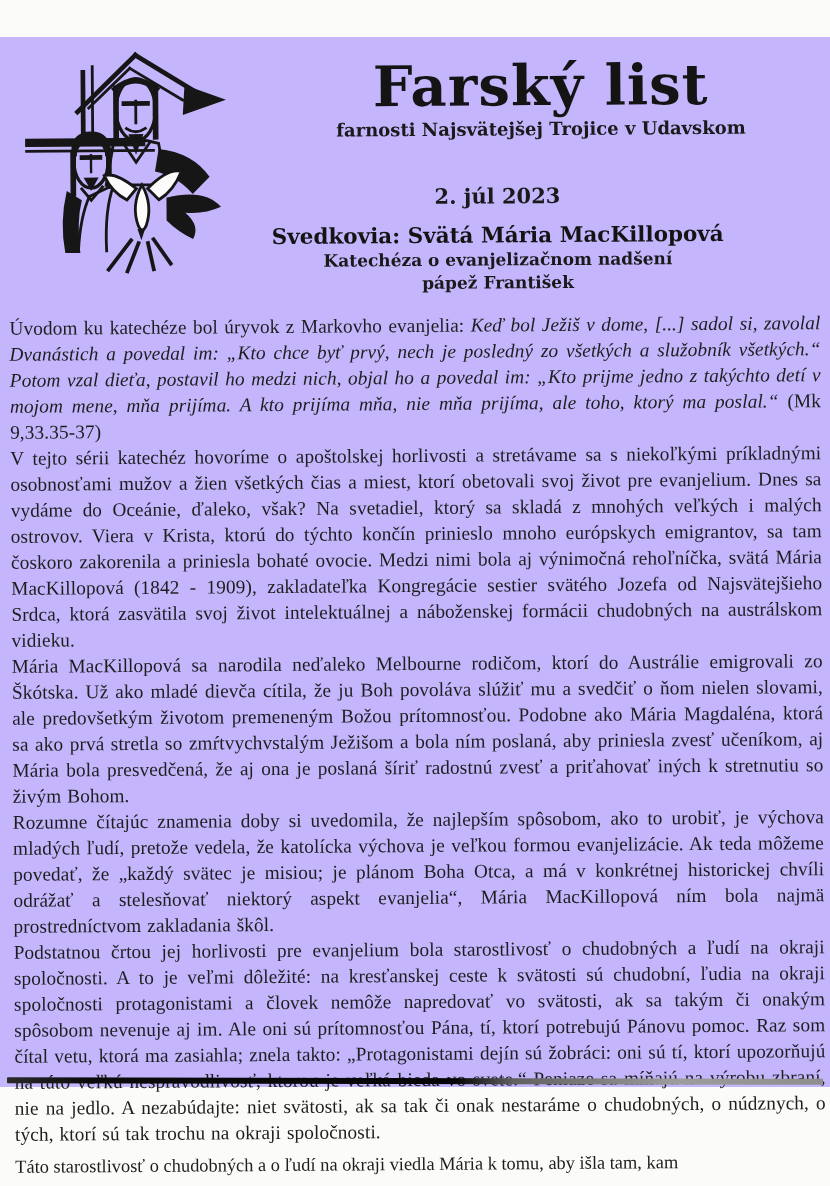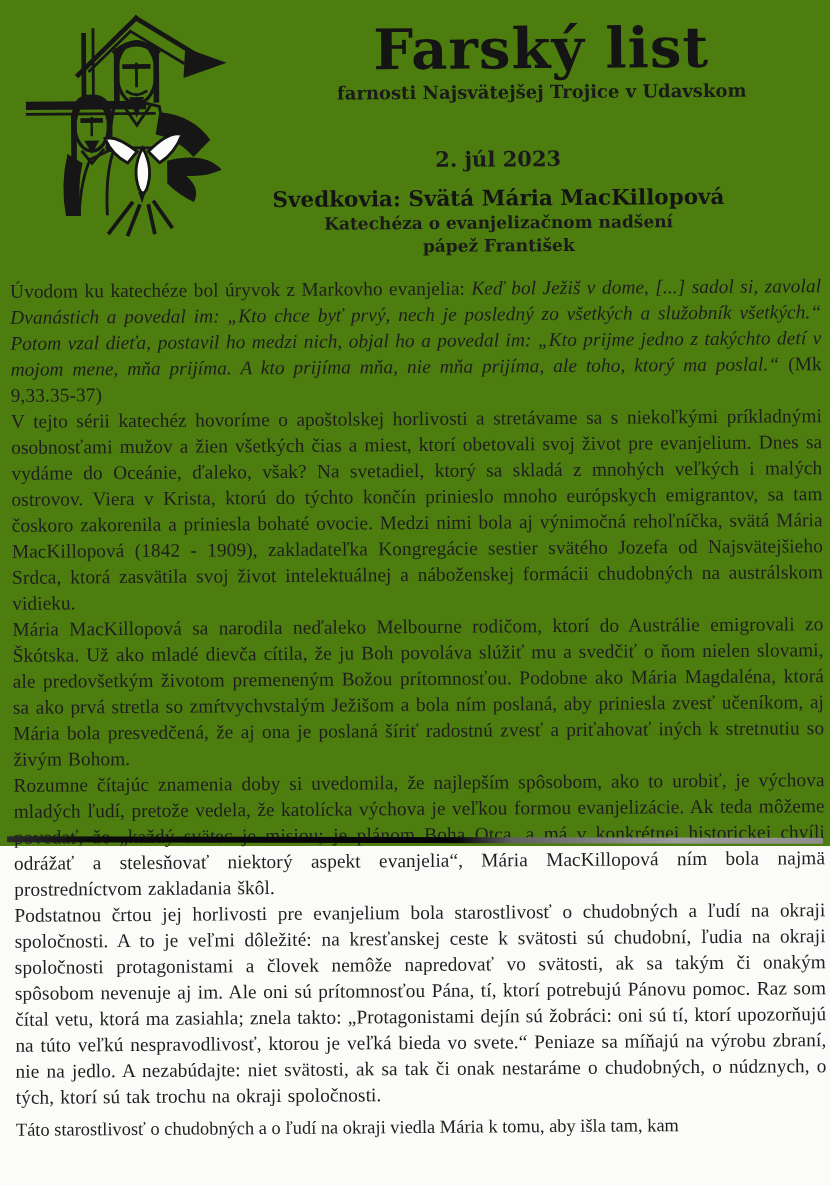--- a/index.html
+++ b/index.html
@@ -4,23 +4,24 @@
 <style>
   html, body {
     margin: 0; padding: 0;
     width: 830px; height: 1186px;
     overflow: hidden;
     background: #fbfbf9;
     font-family: "Liberation Serif", serif;
   }
   .page {
     position: relative;
-    width: 830px; height: 846px;
-    background: #4d7c0f;
+    width: 830px; height: 1050px;
+    background: #c4b5fd;
     color: #1b1b1b;
+    margin-top: 37px;
   }
   .tilt {
     position: absolute; inset: 0;
     transform: rotate(-0.4deg);
     transform-origin: 50% 50%;
   }
   
   .illustration {
     position: absolute; left: 28px; top: 4px;
     width: 235px; height: 235px;

